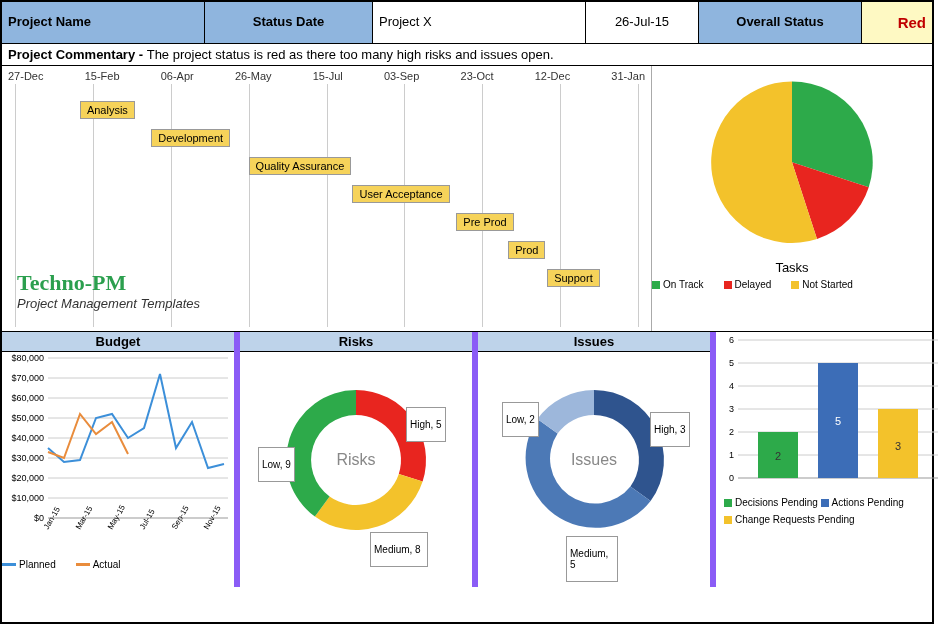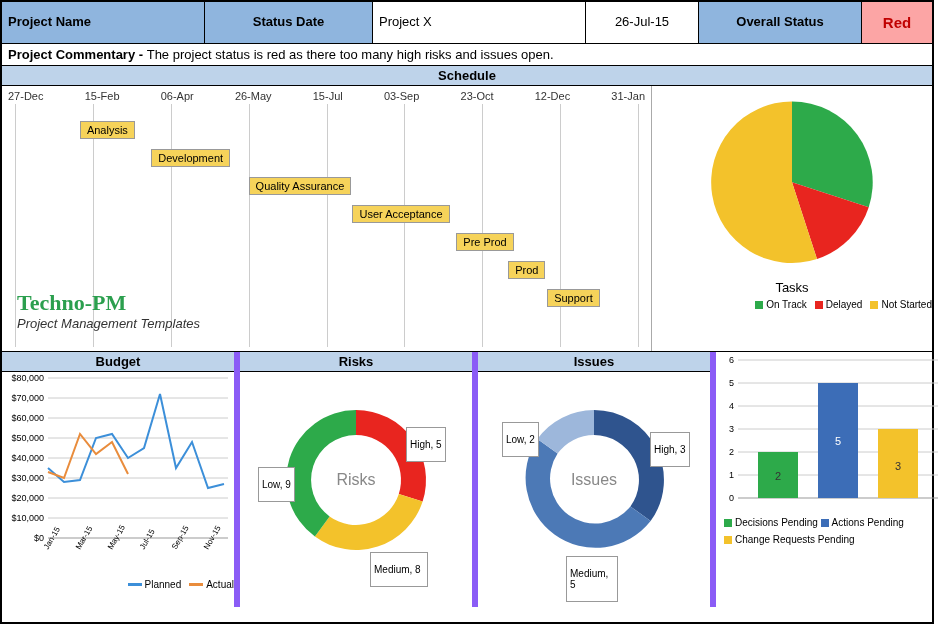--- a/index.html
+++ b/index.html
@@ -1,35 +1,35 @@
 <!DOCTYPE html>
 <html><head>
 <meta charset="utf-8">
 <style>
 html,body{margin:0;padding:0;font-family:Arial,Helvetica,sans-serif;font-size:12px;background:#fff}
 .page{width:934px;height:624px;border:2px solid #000;box-sizing:border-box;background:#fff;position:relative}
 .row{display:flex;border-bottom:1px solid #000}
 .hdr-cell{padding:12px 6px;border-right:1px solid #000;font-weight:bold;font-size:13px}
 .hdr-blue{background:#8FB5DE}
 .hdr-white{background:#fff;font-weight:normal}
-.hdr-red{background:#fca5a5;color:#C00000;text-align:center}
+.hdr-red{background:#fef9c3;color:#C00000;text-align:right}
 .commentary{padding:3px 6px;border-bottom:1px solid #000;font-size:13px}
 .section-hdr{background:#BED3EA;text-align:center;font-weight:bold;padding:2px 0;border-bottom:1px solid #000;font-size:13px}
 .sched{height:265px;display:flex;border-bottom:1px solid #000}
 .timeline{flex:1;position:relative;padding:4px 6px 0 6px}
 .dates{display:flex;justify-content:space-between;font-size:11px;color:#333}
 .phase{position:absolute;background:#F6D35A;border:1px solid #999;padding:2px 6px;font-size:11px;white-space:nowrap}
 .tick{position:absolute;top:18px;bottom:4px;width:1px;background:#ccc}
 .brand{position:absolute;left:15px;bottom:20px}
 .brand-t{font-size:22px;font-weight:bold;color:#2B9F4E;font-family:Georgia,serif}
 .brand-s{font-size:13px;color:#333;font-style:italic}
 .pie{width:280px;border-left:1px solid #aaa;position:relative;text-align:center}
 .pie svg{display:block;margin:6px auto 0 auto}
 .pie-title{font-size:13px;margin-top:-2px}
-.legend{font-size:10px;display:flex;justify-content:flex-end;gap:8px;margin-top:4px}
+.legend{font-size:10px;display:flex;justify-content:flex-start;gap:20px;margin-top:4px}
 .lg{display:inline-flex;align-items:center;gap:3px}
 .sw{width:8px;height:8px;display:inline-block}
 .bottom{display:flex;height:auto}
 .panel{border-right:6px solid #8b5cf6}
 .panel:last-child{border-right:none}
 .p1{width:232px}
 .p2{width:232px}
 .p3{width:232px}
 .p4{flex:1}
 .panel .section-hdr{border-top:0}
@@ -48,21 +48,20 @@
     <div class="hdr-cell hdr-white" style="width:200px">Project X</div>
     <div class="hdr-cell hdr-white" style="width:100px;text-align:center">26-Jul-15</div>
     <div class="hdr-cell hdr-blue" style="width:150px;text-align:center">Overall Status</div>
     <div class="hdr-cell hdr-red" style="flex:1;border-right:none;font-size:15px">Red</div>
   </div>
 
   <div class="commentary">
     <b>Project Commentary - </b><span>The project status is red as there too many high risks and issues open.</span>
   </div>
 
-  <div class="section-hdr">Schedule</div>
 
   <div class="sched">
     <div class="timeline">
       <div class="dates">
         <span>27-Dec</span>
         <span>15-Feb</span>
         <span>06-Apr</span>
         <span>26-May</span>
         <span>15-Jul</span>
         <span>03-Sep</span>

